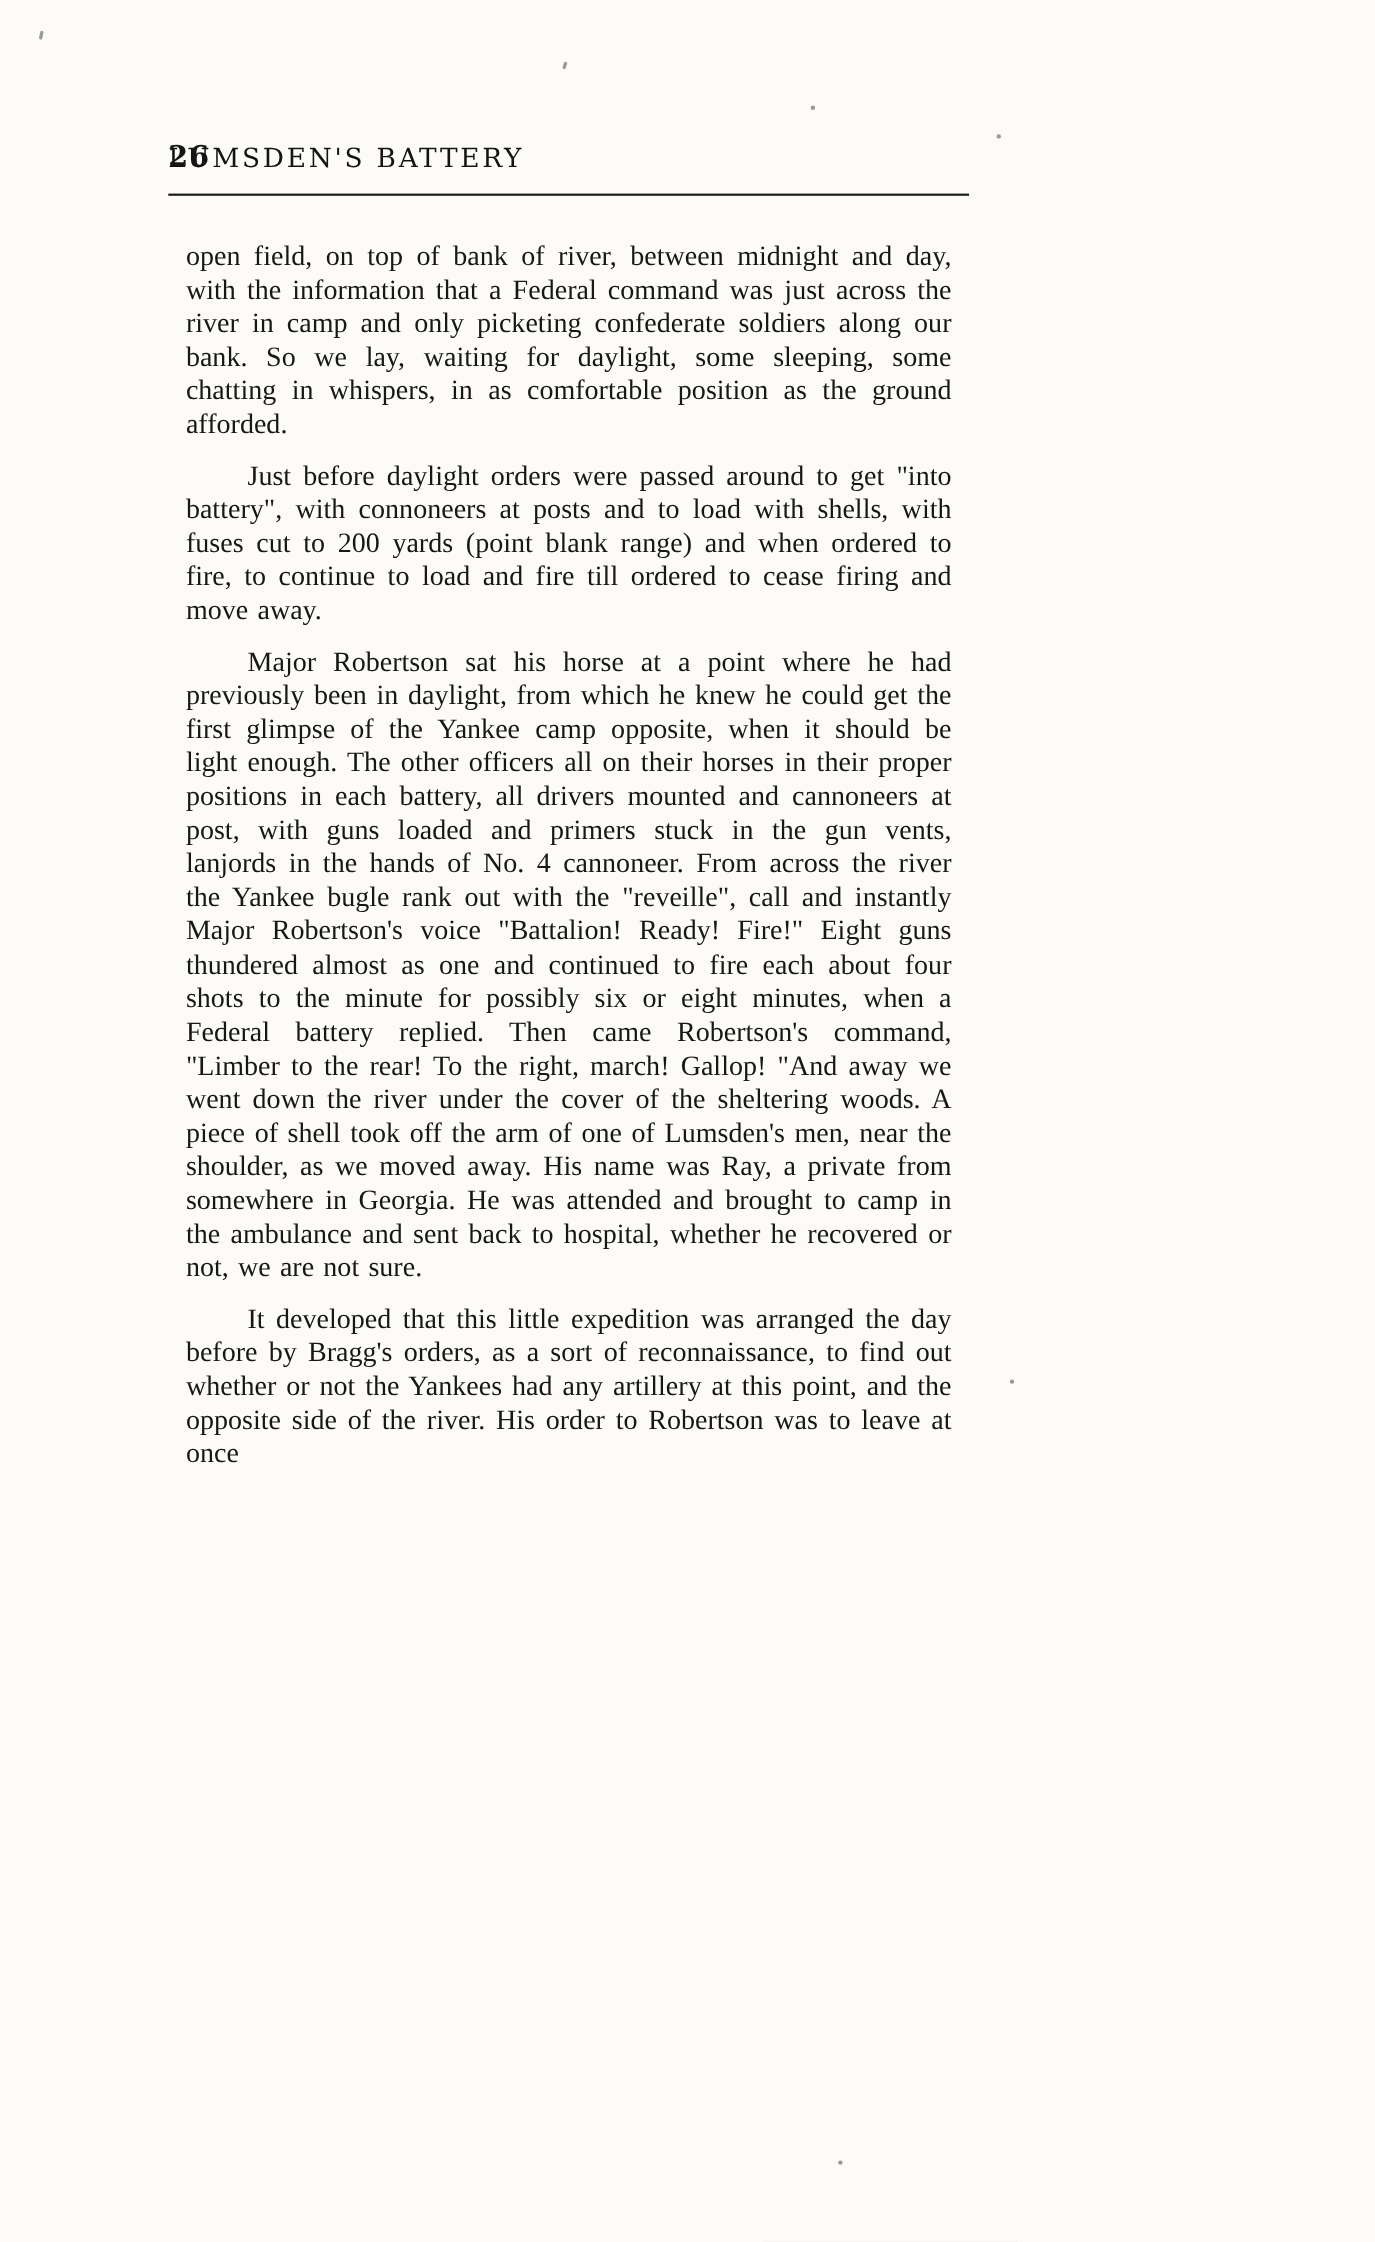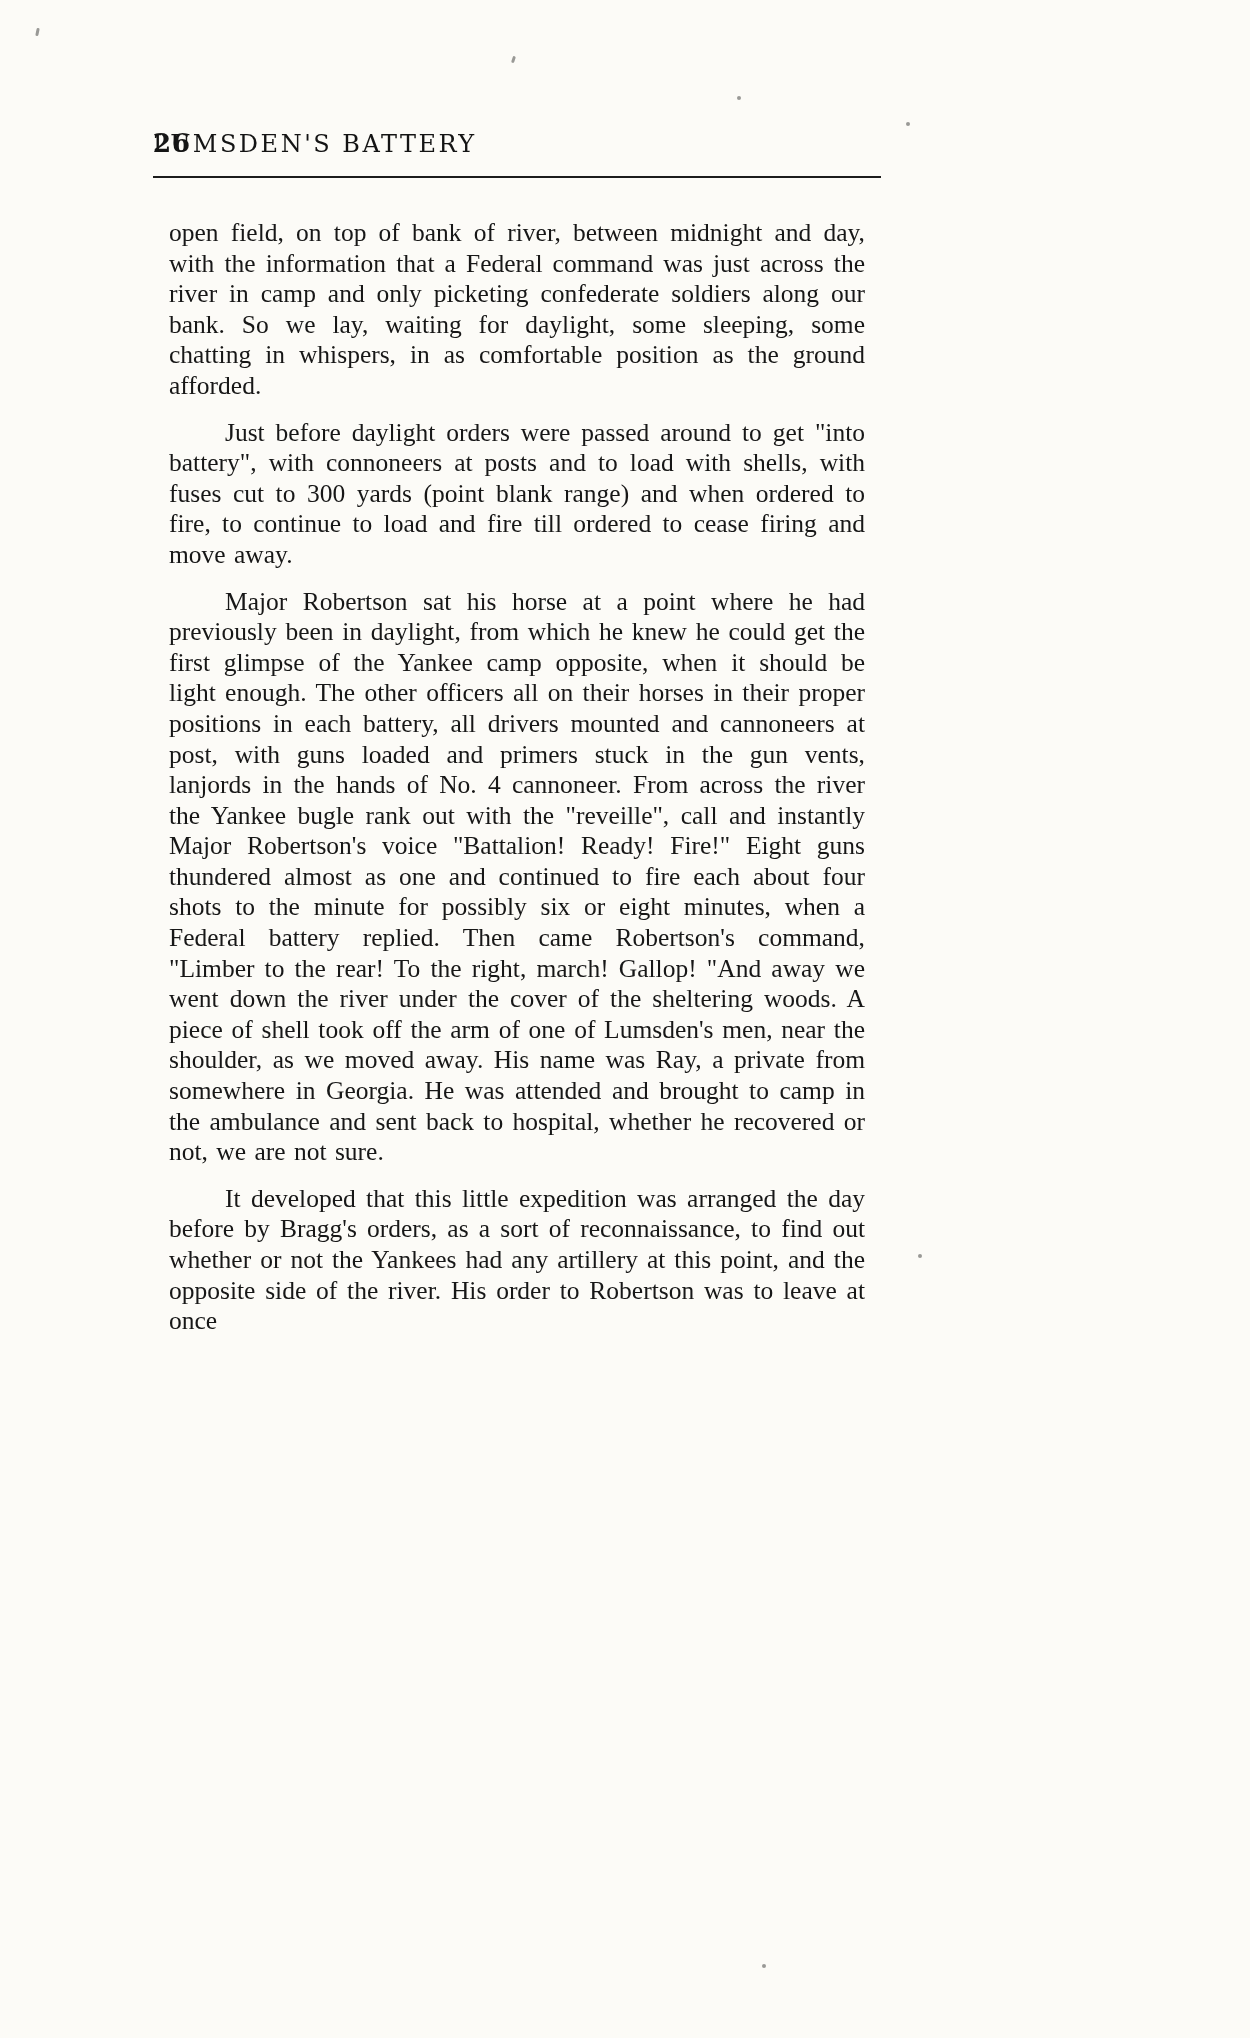--- a/index.html
+++ b/index.html
@@ -109,19 +109,19 @@
 
     <div class="page-header">
       <span class="page-number">26</span>
       <span class="running-title">LUMSDEN'S BATTERY</span>
     </div>
 
     <hr class="header-rule">
 
     <div class="body-text">
       <p class="no-indent">open field, on top of bank of river, between midnight and day, with the information that a Federal command was just across the river in camp and only picketing confederate soldiers along our bank. So we lay, waiting for daylight, some sleeping, some chatting in whispers, in as comfortable position as the ground afforded.</p>
-      <p class="indent">Just before daylight orders were passed around to get "into battery", with connoneers at posts and to load with shells, with fuses cut to 300 yards (point blank range) and when ordered to fire, to continue to load and fire till ordered to cease firing and move away.</p>
+      <p class="indent">Just before daylight orders were passed around to get "into battery", with connoneers at posts and to load with shells, with fuses cut to 200 yards (point blank range) and when ordered to fire, to continue to load and fire till ordered to cease firing and move away.</p>
       <p class="indent">Major Robertson sat his horse at a point where he had previously been in daylight, from which he knew he could get the first glimpse of the Yankee camp opposite, when it should be light enough. The other officers all on their horses in their proper positions in each battery, all drivers mounted and cannoneers at post, with guns loaded and primers stuck in the gun vents, lanjords in the hands of No. 4 cannoneer. From across the river the Yankee bugle rank out with the "reveille", call and instantly Major Robertson's voice "Battalion! Ready! Fire!" Eight guns thundered almost as one and continued to fire each about four shots to the minute for possibly six or eight minutes, when a Federal battery replied. Then came Robertson's command, "Limber to the rear! To the right, march! Gallop! "And away we went down the river under the cover of the sheltering woods. A piece of shell took off the arm of one of Lumsden's men, near the shoulder, as we moved away. His name was Ray, a private from somewhere in Georgia. He was attended and brought to camp in the ambulance and sent back to hospital, whether he recovered or not, we are not sure.</p>
       <p class="indent">It developed that this little expedition was arranged the day before by Bragg's orders, as a sort of reconnaissance, to find out whether or not the Yankees had any artillery at this point, and the opposite side of the river. His order to Robertson was to leave at once</p>
     </div>
 
   </div>
 </div>
 
 </body></html>

